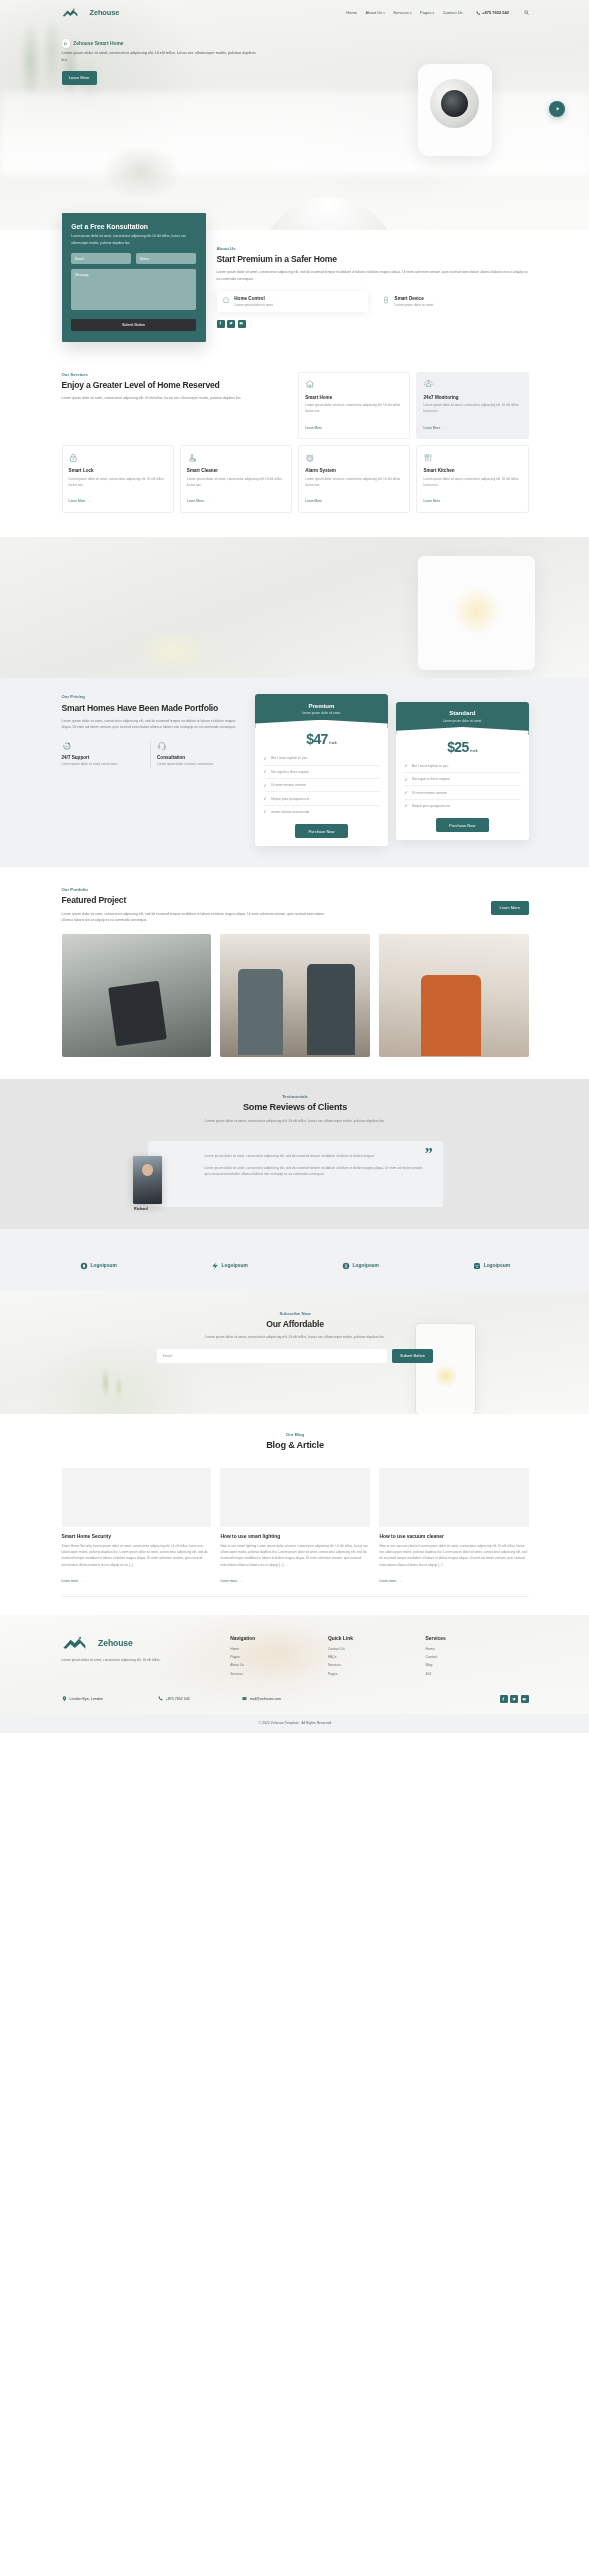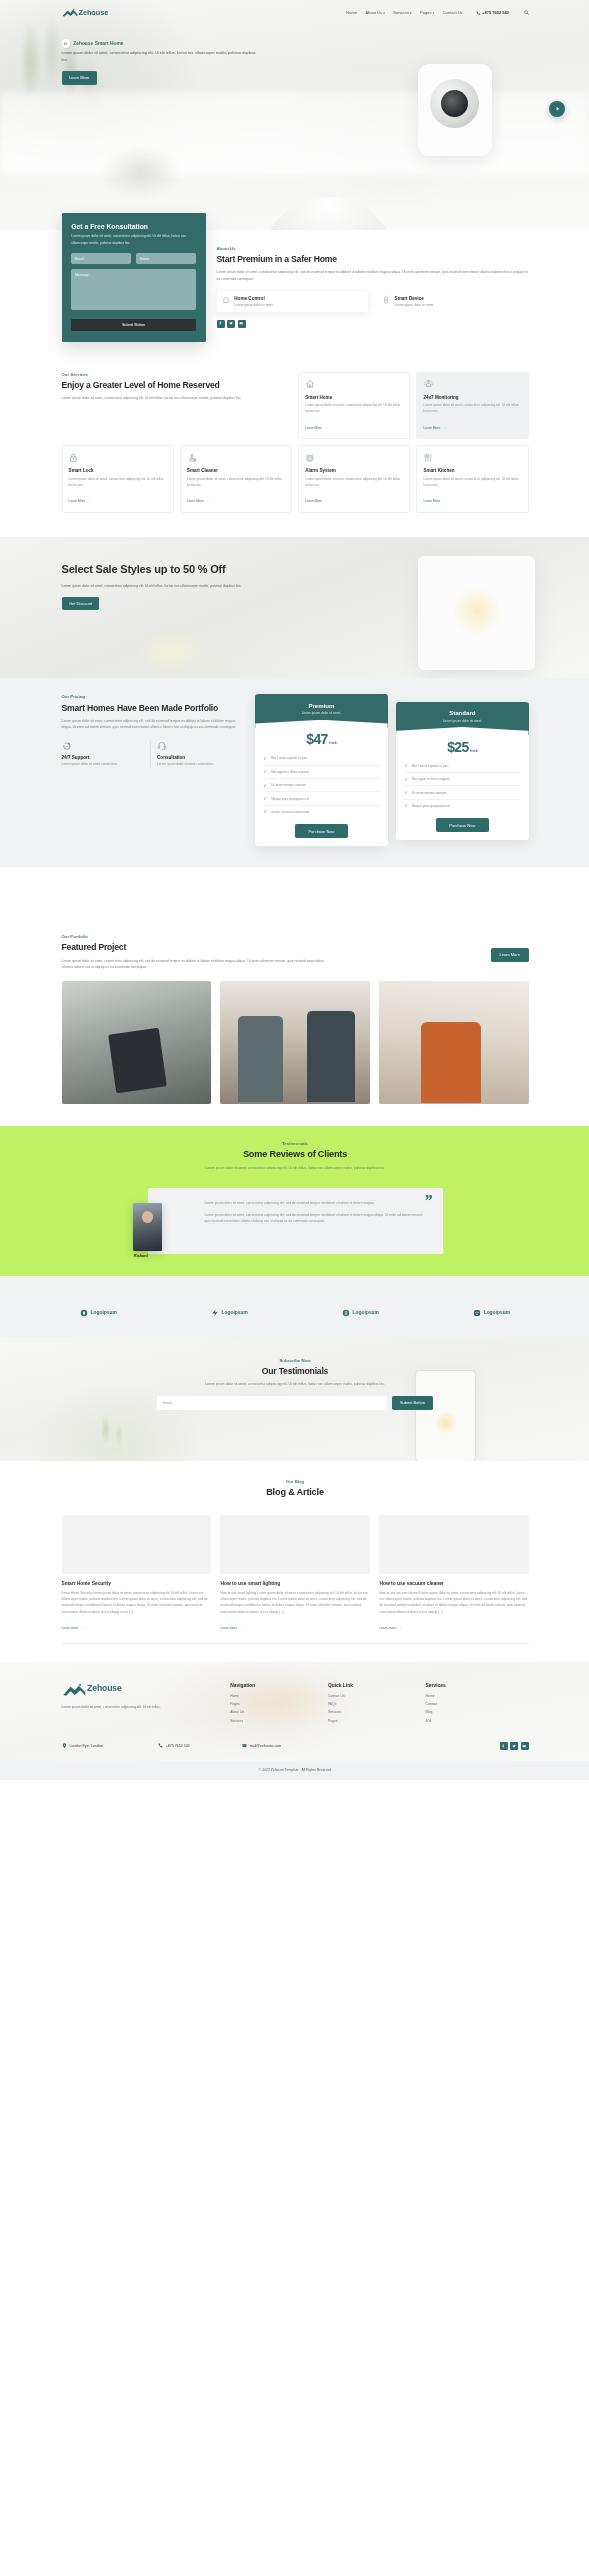--- a/index.html
+++ b/index.html
@@ -60,21 +60,21 @@
     position:absolute; left:258px; top:197px; width:141px; height:74px;
     background: radial-gradient(ellipse at 50% 10%, #ffffff, #ececea 70%);
     border-radius: 50% 50% 0 0 / 100% 100% 0 0;
     filter: blur(0.3px);
   }
 
   .topbar {
     position:relative; z-index:6; display:flex; align-items:center;
     width: 467px; margin: 0 auto; padding: 7.4px 0 0 0; height:18.4px;
   }
-  .logo { display:flex; align-items:flex-start; gap:1px; }
+  .logo { display:flex; align-items:center; gap:12px; }
   .logo-text {
     font-size: 7.4px; font-weight: bold; color: #2f6b68; letter-spacing:-0.1px;
   }
   .nav { margin-left:auto; display:flex; align-items:center; gap:8.6px; }
   .nav-item {
     font-size: 4px; color:#4a5a5f; display:flex; align-items:center; gap:1.2px;
     cursor:pointer; white-space:nowrap;
   }
   .caret { font-size:3.1px; color:#4a5a5f; }
   .nav-phone {
@@ -216,36 +216,36 @@
   .plan-feats { list-style:none; margin-top:4.9px; }
   .plan-feats li {
     display:flex; align-items:center; gap:4.3px; font-size:3.3px; color:#8b8f92;
     padding:3.7px 0; border-bottom:0.6px solid #eef0f1;
   }
   .plan-feats li:last-child { border-bottom:none; }
   .tick { color:#2f6b68; font-size:4.3px; }
   .plan-btn { display:block; width:53px; margin:6.1px auto 0 auto; }
 
   
-  .portfolio-sec { background:#fff; padding: 19.7px 0 22px 0; margin-top: 47px; }
+  .portfolio-sec { background:#fff; padding: 19.7px 0 22px 0; }
   .pf-head { width:467px; margin:0 auto; display:flex; align-items:flex-start; }
   .pf-head-left { flex:1; }
   .pf-btn { margin-top:13.5px; padding:4.9px 8.6px; }
   .pf-grid { width:467px; margin:11px auto 0 auto; display:flex; gap:8.6px; }
   .pf-img { flex:1; height:123px; border-radius:1.8px; position:relative; overflow:hidden; }
   .pf1 { background: linear-gradient(165deg,#cfd3cf 0%, #9fa6a2 40%, #5d6460 100%); }
   .pf1::after { content:""; position:absolute; left:34%; top:40%; width:34%; height:48%; background:#2b2f33; border-radius:2.5px; transform:rotate(-8deg); }
   .pf2 { background: linear-gradient(180deg,#e9e5df 0%, #c7bfb4 45%, #8d8377 100%); }
   .pf2::after { content:""; position:absolute; left:12%; top:28%; width:30%; height:70%; background:#5e6b6f; border-radius:4.9px 4.9px 0 0; }
   .pf2::before { content:""; position:absolute; right:10%; top:24%; width:32%; height:74%; background:#3f4a50; border-radius:4.9px 4.9px 0 0; }
   .pf3 { background: linear-gradient(185deg,#f0ece6 0%, #ddd6cc 45%, #b9ad9e 100%); }
   .pf3::after { content:""; position:absolute; left:28%; top:33%; width:40%; height:66%; background:#c8622f; border-radius:6.1px 6.1px 0 0; }
 
   
-  .testi-sec { background:#bef264; padding: 14.7px 0 22px 0; text-align:center; }
+  .testi-sec { background:#e5e5e5; padding: 14.7px 0 22px 0; text-align:center; }
   .center-head { width:307px; margin:0 auto; }
   .center-head .sec-title { font-size:9.2px; }
   .center-head .sec-text { width:221px; margin:3.7px auto 0 auto; }
   .testi-box {
     position:relative; width:295px; margin:16px auto 0 auto; background:#f1f2f4;
     border-radius:1.8px; padding:12.3px 16px 13.5px 57px; text-align:left; min-height:66px;
   }
   .testi-avatar {
     position:absolute; left:-14.7px; top:14.7px; width:29.5px; height:48px; border-radius:1.2px;
     background: linear-gradient(170deg,#9aa7b0 0%, #5c666f 45%, #272c31 100%);
@@ -585,25 +585,20 @@
             <span>Learn More</span>
             <span>→</span>
           </span>
       </div>
     </div>
   </section>
 
   <section class="sale-sec">
     <div class="sale-blurshape"></div>
     <div class="sale-flower"></div>
-    <div class="sale-inner">
-      <h2 class="sale-title">Select Sale Styles up to 50 % Off</h2>
-      <p class="sale-text">Lorem ipsum dolor sit amet, consectetur adipiscing elit. Ut elit tellus, luctus nec ullamcorper mattis, pulvinar dapibus leo.</p>
-      <button class="btn" style="margin-top:8px;">Get Discount</button>
-    </div>
   </section>
 
   <section class="pricing-sec">
     <div class="pricing-grid">
       <div class="pricing-left">
         <div class="sec-eyebrow">Our Pricing</div>
         <h2 class="sec-title">Smart Homes Have Been Made Portfolio</h2>
         <p class="sec-text">Lorem ipsum dolor sit amet, consectetur adipiscing elit, sed do eiusmod tempor incididunt ut labore et dolore magna aliqua. Ut enim ad minim veniam, quis nostrud exercitation ullamco laboris nisi ut aliquip ex ea commodo consequat.</p>
         <div class="support-row">
           <div class="support-card">
@@ -775,21 +770,21 @@
         <span class="plogo-text">Logoipsum</span>
       </div>
     </div>
   </section>
 
   <section class="news-sec">
     <div class="news-tablet"></div>
     <div class="news-cactus"></div>
     <div class="news-inner">
       <div class="sec-eyebrow">Subscribe Now</div>
-      <h2 class="sec-title">Our Testimonials</h2>
+      <h2 class="sec-title">Our Affordable</h2>
       <p class="sec-text" style="width:221px;margin:3.7px auto 0 auto;">Lorem ipsum dolor sit amet, consectetur adipiscing elit. Ut elit tellus, luctus nec ullamcorper mattis, pulvinar dapibus leo.</p>
       <div class="news-form">
         <input class="news-input" placeholder="Email" style="">
         <button class="btn news-btn">Submit Button</button>
       </div>
     </div>
   </section>
 
   <section class="blog-sec">
     <div class="center-head">

